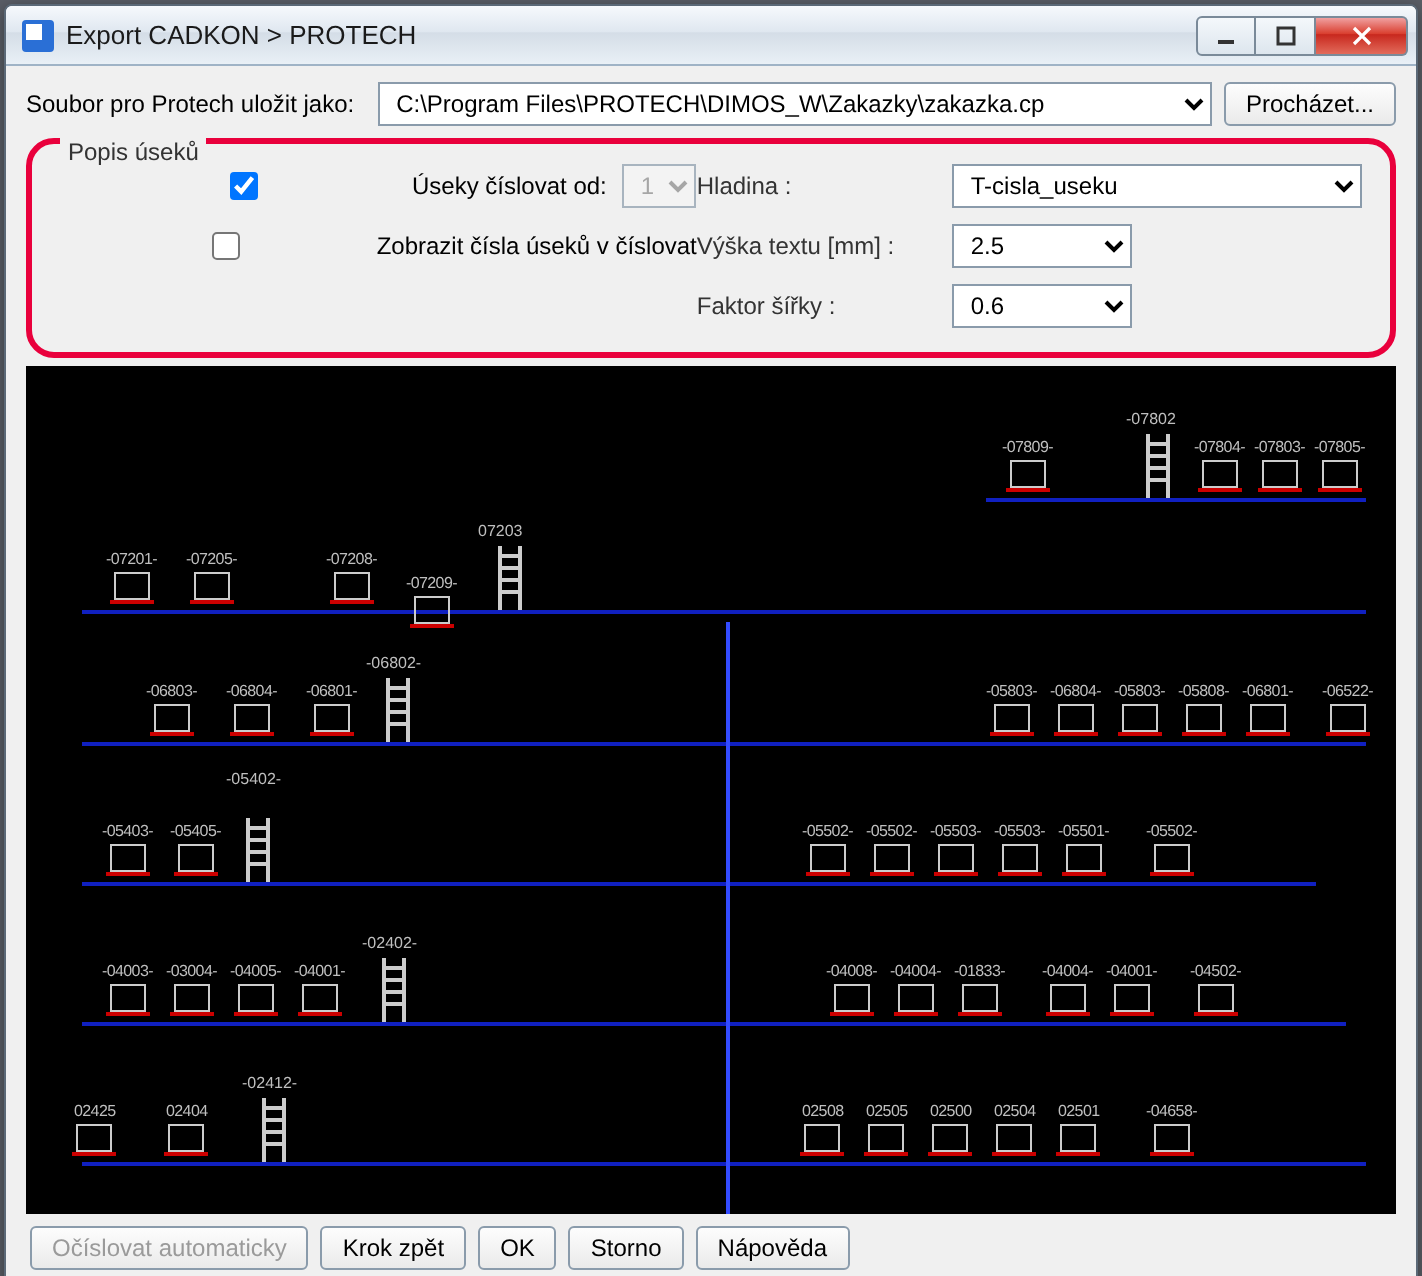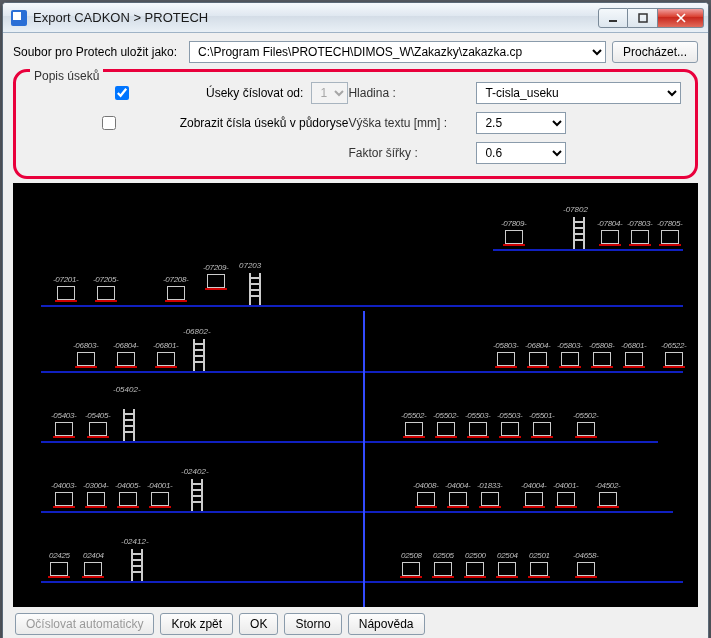--- a/index.html
+++ b/index.html
@@ -29,21 +29,21 @@
   .fcol { flex:1; display:flex; flex-direction:column; gap:8px; }
   .fcol.right { flex:1.1; }
   .frow { display:flex; align-items:center; gap:8px; min-height:22px; }
   .frow .flabel { width:120px; color:#333; }
   .frow select, .frow input { flex:1; max-width:200px; }
   .frow .wide { max-width:none; }
   .frow input[type=checkbox] { width:14px; height:14px; }
   .disabled-combo { color:#888; background:#f5f5f5; }
 
   .preview { width:100%; height:424px; background:#000; position:relative; overflow:hidden; }
-  .preview-inner { position:absolute; inset:0;font-style:italic; }
+  .preview-inner { position:absolute; inset:0; }
   .dev { position:absolute; text-align:center; }
   .dev .lbl { color:#bfbfbf; font-size:8px; letter-spacing:-0.3px; white-space:nowrap; }
   .dev .box { width:18px; height:14px; border:1px solid #ccc; margin:2px auto 0; position:relative; }
   .dev .box::after{content:'';position:absolute;left:-3px;right:-3px;bottom:-3px;height:2px;background:#c00;}
   .ladder { position:absolute; width:12px; border-left:2px solid #ccc; border-right:2px solid #ccc; }
   .ladder .rung{height:6px;border-bottom:2px solid #ccc;}
   .mainv { position:absolute; width:2px; background:#334bff; }
   .base { position:absolute; height:2px; background:#1020c0; }
 
   .footer { display:flex; justify-content:flex-start; gap:6px; padding:6px 2px 2px; }
@@ -89,21 +89,21 @@
       <div class="legend">Popis úseků</div>
       <div class="fgrid">
         <div class="fcol">
           <div class="frow">
             <input type="checkbox" checked="" style="">
             <span style="flex:0 0 auto">Úseky číslovat od:</span>
             <select class="disabled-combo" disabled="" style="width:80px;flex:0"><option>1</option></select>
           </div>
           <div class="frow">
             <input type="checkbox" style="">
-            <span>Zobrazit čísla úseků v půdoryse</span>
+            <span>Zobrazit čísla úseků v číslovat</span>
           </div>
         </div>
         <div class="fcol right">
           <div class="frow">
             <span class="flabel">Hladina :</span>
             <select class="wide"><option>T-cisla_useku</option></select>
           </div>
           <div class="frow">
             <span class="flabel">Výška textu [mm] :</span>
             <select style="max-width:90px"><option>2.5</option></select>
@@ -155,21 +155,21 @@
             <div class="box"></div>
           </div>
           <div class="dev" style="left: 80px; top: 92px;">
             <div class="lbl">-07205-</div>
             <div class="box"></div>
           </div>
           <div class="dev" style="left: 150px; top: 92px;">
             <div class="lbl">-07208-</div>
             <div class="box"></div>
           </div>
-          <div class="dev" style="left: 190px; top: 80px; text-align: right;">
+          <div class="dev" style="left: 190px; top: 104px; text-align: right;">
             <div class="lbl">-07209-</div>
             <div class="box"></div>
           </div>
           <div class="base" style="left: 28px; width: 642px; top: 188px;"></div>
           <div class="ladder" style="left: 180px; top: 156px; height: 32px;">
             <div class="rung"></div>
             <div class="rung"></div>
             <div class="rung"></div>
             <div class="rung"></div>
           </div>
@@ -299,21 +299,21 @@
             <div class="box"></div>
           </div>
           <div class="base" style="left: 28px; width: 642px; top: 398px;"></div>
           <div class="ladder" style="left: 118px; top: 366px; height: 32px;">
             <div class="rung"></div>
             <div class="rung"></div>
             <div class="rung"></div>
             <div class="rung"></div>
           </div>
           <div class="lbl" style="position: absolute; color: rgb(191, 191, 191); font-size: 8px; left: 108px; top: 354px;">-02412-</div>
-          <div class="dev" style="left: 36px; top: 368px;">
+          <div class="dev" style="left: 24px; top: 368px;">
             <div class="lbl">02425</div>
             <div class="box"></div>
           </div>
           <div class="dev" style="left: 70px; top: 368px;">
             <div class="lbl">02404</div>
             <div class="box"></div>
           </div>
           <div class="dev" style="left: 388px; top: 368px;">
             <div class="lbl">02508</div>
             <div class="box"></div>

